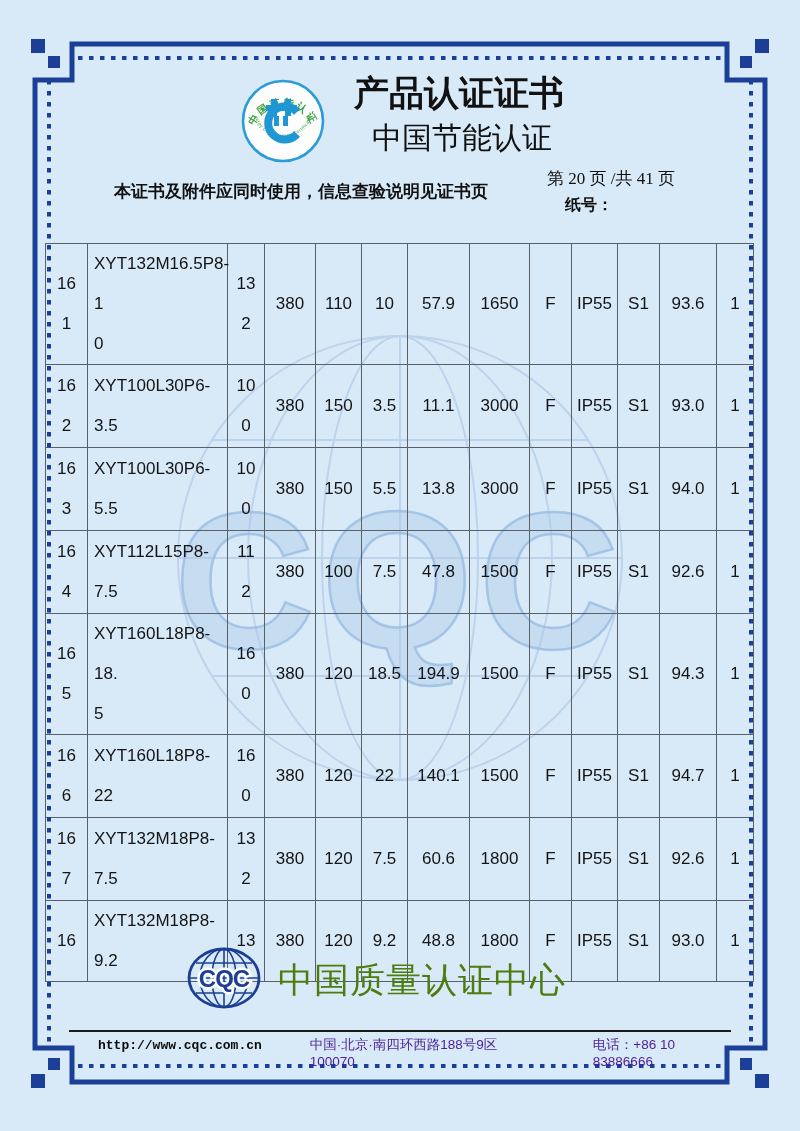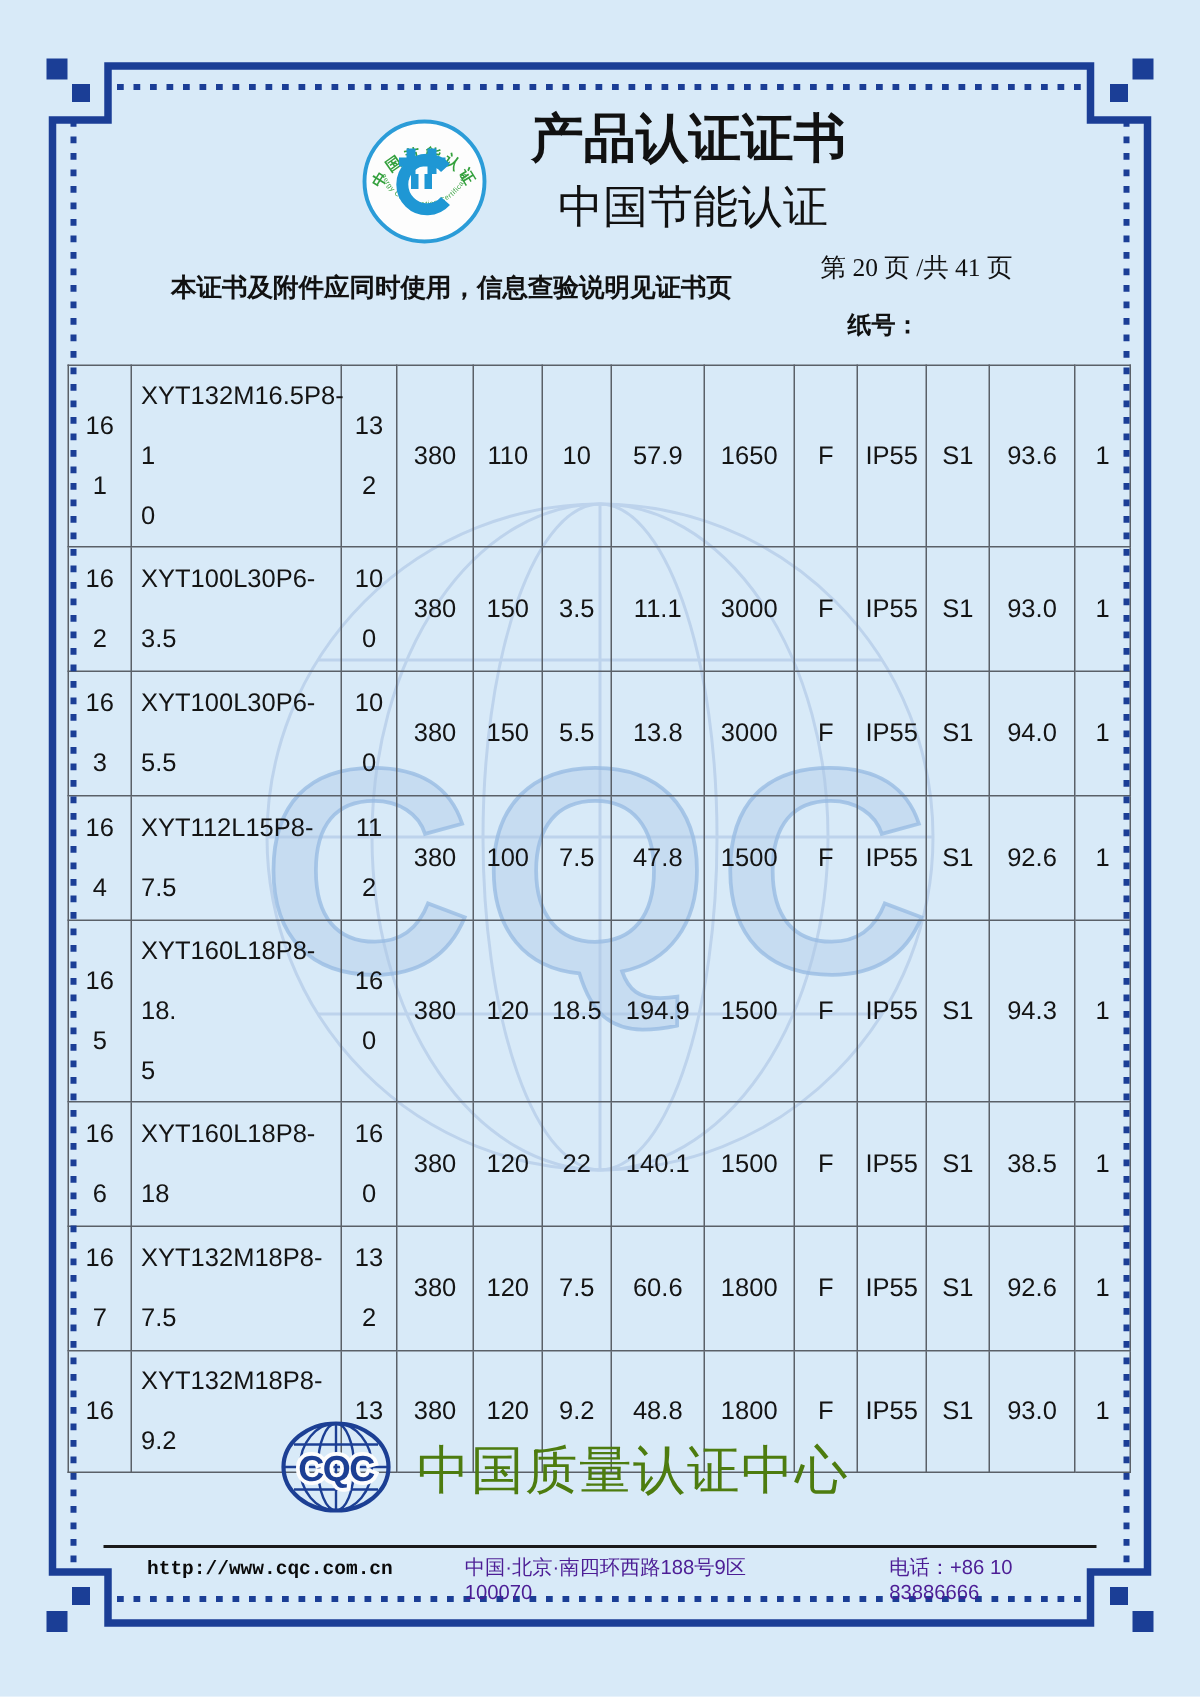--- a/index.html
+++ b/index.html
@@ -21,21 +21,21 @@
   
   .energy-logo{position:absolute;left:241px;top:79px;z-index:4;}
   .title-block{position:absolute;left:354px;top:74px;z-index:4;}
   .title-main{font-size:35px;font-weight:bold;line-height:1.1;letter-spacing:0px;}
   .title-sub{font-size:30px;font-weight:normal;margin-left:18px;margin-top:5px;letter-spacing:0px;}
   .cert-no-line{position:absolute;left:118px;top:166px;z-index:4;font-family:"Liberation Serif",serif;}
   .cert-no-label{font-size:16px;}
   .cert-no-value{font-size:18px;}
   .page-info{position:absolute;left:547px;top:167px;z-index:4;font-family:"Liberation Serif",serif;font-size:17px;}
   .usage-note{position:absolute;left:114px;top:180px;z-index:4;font-size:17px;font-weight:bold;}
-  .paper-no{position:absolute;left:565px;top:207px;z-index:4;font-size:16px;font-weight:bold;}
+  .paper-no{position:absolute;left:565px;top:195px;z-index:4;font-size:16px;font-weight:bold;}
 
   
   .spec-table{
     position:absolute;left:45px;top:243px;z-index:2;
     border-collapse:collapse;table-layout:fixed;width:708px;
     background:transparent;
   }
   .spec-table td{
     border:1px solid #5a6068;
     font-size:17px;line-height:40px;
@@ -222,32 +222,32 @@
           <td>1500</td>
           <td>F</td>
           <td>IP55</td>
           <td>S1</td>
           <td>94.3</td>
           <td>1</td>
         </tr>
         <tr>
           <td>16
 6</td>
-          <td class="model-cell">XYT160L18P8-18</td>
+          <td class="model-cell">XYT160L18P8-22</td>
           <td>16
 0</td>
           <td>380</td>
           <td>120</td>
           <td>22</td>
           <td>140.1</td>
           <td>1500</td>
           <td>F</td>
           <td>IP55</td>
           <td>S1</td>
-          <td>38.5</td>
+          <td>94.7</td>
           <td>1</td>
         </tr>
         <tr>
           <td>16
 7</td>
           <td class="model-cell">XYT132M18P8-7.5</td>
           <td>13
 2</td>
           <td>380</td>
           <td>120</td>

